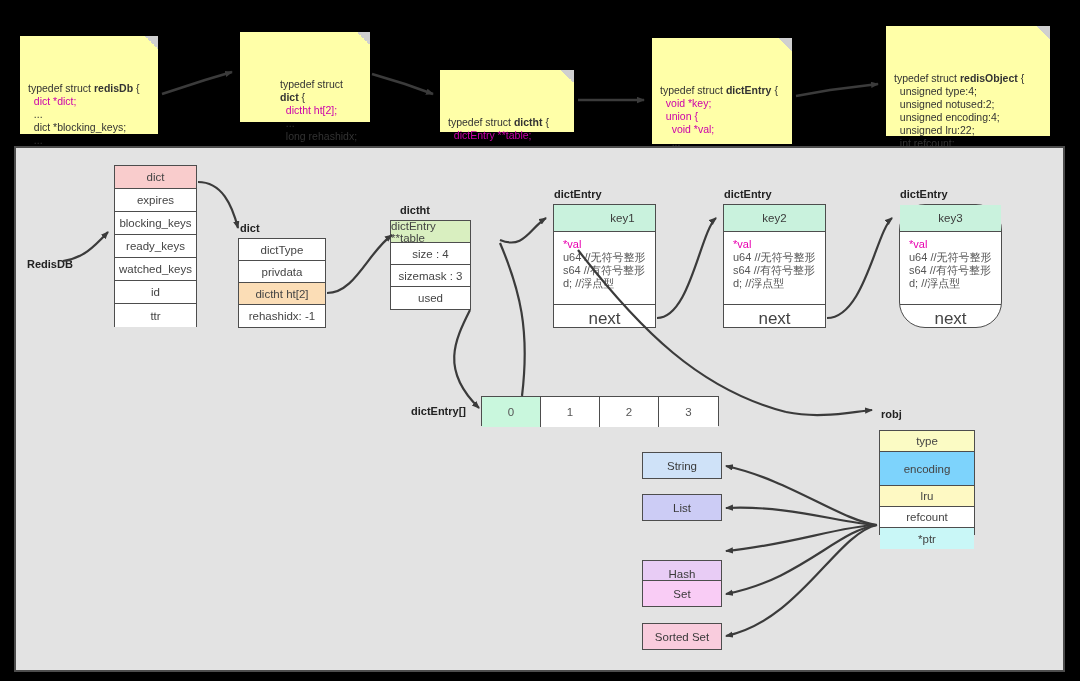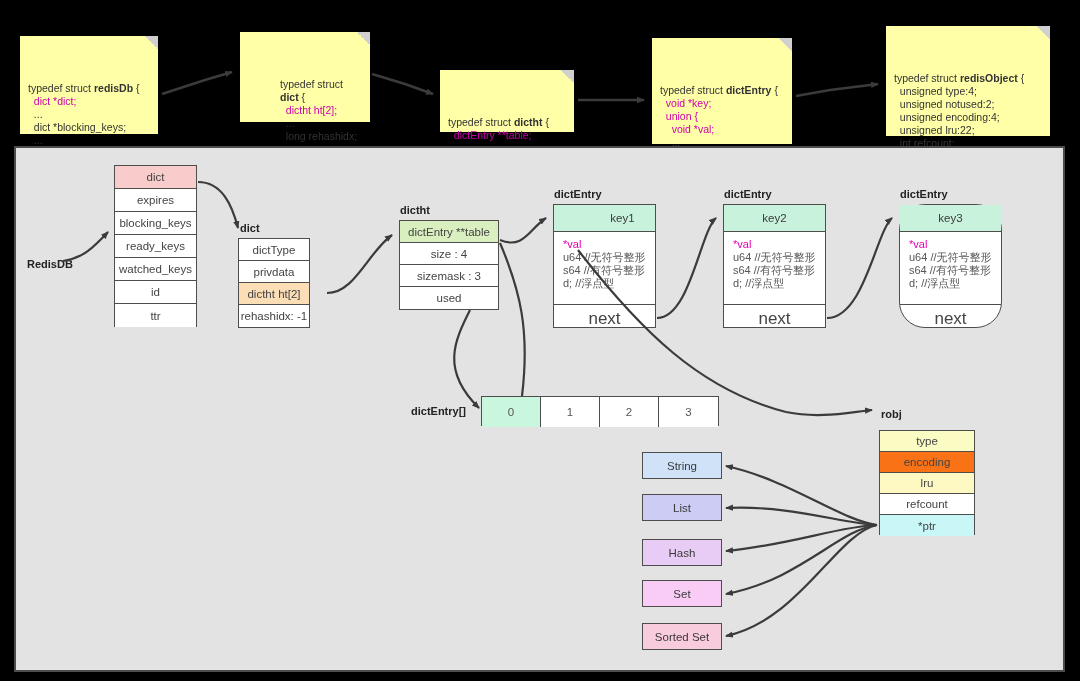--- a/index.html
+++ b/index.html
@@ -132,29 +132,29 @@
       <div class="row" style="height: 23px; background: rgb(249, 204, 204);">dict</div>
       <div class="row" style="height: 23px;">expires</div>
       <div class="row" style="height: 23px;">blocking_keys</div>
       <div class="row" style="height: 23px;">ready_keys</div>
       <div class="row" style="height: 23px;">watched_keys</div>
       <div class="row" style="height: 23px;">id</div>
       <div class="row" style="height: 23px;">ttr</div>
     </div>
 
   <div class="caption" style="left:240px;top:222px;">dict</div>
-  <div class="tbl" id="dict-table" style="left:238px;top:238px;width:72px;height:90px;">
+  <div class="tbl" id="dict-table" style="left:238px;top:238px;width:88px;height:90px;">
       <div class="row" style="height: 22px;">dictType</div>
       <div class="row" style="height: 22px;">privdata</div>
       <div class="row" style="height: 22px; background: rgb(251, 221, 182);">dictht ht[2]</div>
       <div class="row" style="height: 22px;">rehashidx: -1</div>
     </div>
 
   <div class="caption" style="left:400px;top:204px;">dictht</div>
-  <div class="tbl" id="dictht-table" style="left:399px;top:220px;width:100px;height:90px;">
+  <div class="tbl" id="dictht-table" style="left:390px;top:220px;width:81px;height:90px;">
       <div class="row" style="height: 22px; background: rgb(217, 239, 192);">dictEntry **table</div>
       <div class="row" style="height: 22px;">size :  4</div>
       <div class="row" style="height: 22px;">sizemask : 3</div>
       <div class="row" style="height: 22px;">used</div>
     </div>
 
   <div class="caption" style="left:554px;top:188px;">dictEntry</div>
   <div class="de" id="de0" style="left:553px;top:204px;width:103px;height:124px;">
     <div class="hd" style="background: rgb(201, 242, 221); padding-left: 36px;">key1</div>
     <div class="mid">
@@ -194,30 +194,30 @@
   <div class="arr" id="array-row" style="left:481px;top:396px;height:30px;">
       <div style="background: rgb(201, 247, 221);">0</div>
       <div>1</div>
       <div>2</div>
       <div>3</div>
     </div>
 
   <div class="caption" style="left:881px;top:408px;">robj</div>
   <div class="tbl" id="robj-table" style="left:879px;top:430px;width:96px;height:105px;">
       <div class="row" style="height: 21px; background: rgb(251, 251, 196);">type</div>
-      <div class="row" style="height: 21px; background: #f97316;">encoding</div>
+      <div class="row" style="height: 34px; background: #7dd3fc;">encoding</div>
       <div class="row" style="height: 21px; background: #fef9c3;">lru</div>
       <div class="row" style="height: 21px; background: rgb(255, 255, 255); text-align: right;">refcount</div>
       <div class="row" style="height: 21px; background: rgb(201, 247, 247);">*ptr</div>
     </div>
 
   <div id="typeboxes">
       <div class="typebox" style="left: 642px; top: 452px; width: 80px; height: 27px; background: rgb(207, 226, 248);">String</div>
       <div class="typebox" style="left: 642px; top: 494px; width: 80px; height: 27px; background: rgb(204, 204, 245);">List</div>
-      <div class="typebox" style="left: 642px; top: 539px; width: 80px; height: 27px; background: rgb(232, 204, 245);">Hash</div>
+      <div class="typebox" style="left: 642px; top: 560px; width: 80px; height: 27px; background: rgb(232, 204, 245);">Hash</div>
       <div class="typebox" style="left: 642px; top: 580px; width: 80px; height: 27px; background: rgb(249, 204, 245);">Set</div>
       <div class="typebox" style="left: 642px; top: 623px; width: 80px; height: 27px; background: rgb(249, 204, 221);">Sorted Set</div>
     </div>
 
   <svg class="ov">
     <g fill="none" stroke="#3b3b3b" stroke-width="2.2">
 
       <path d="M63,261 C83,258 93,248 108,232" marker-end="url(#ah)"></path>
 
       <path d="M198,182 C222,182 232,205 238,228" marker-end="url(#ah)"></path>

